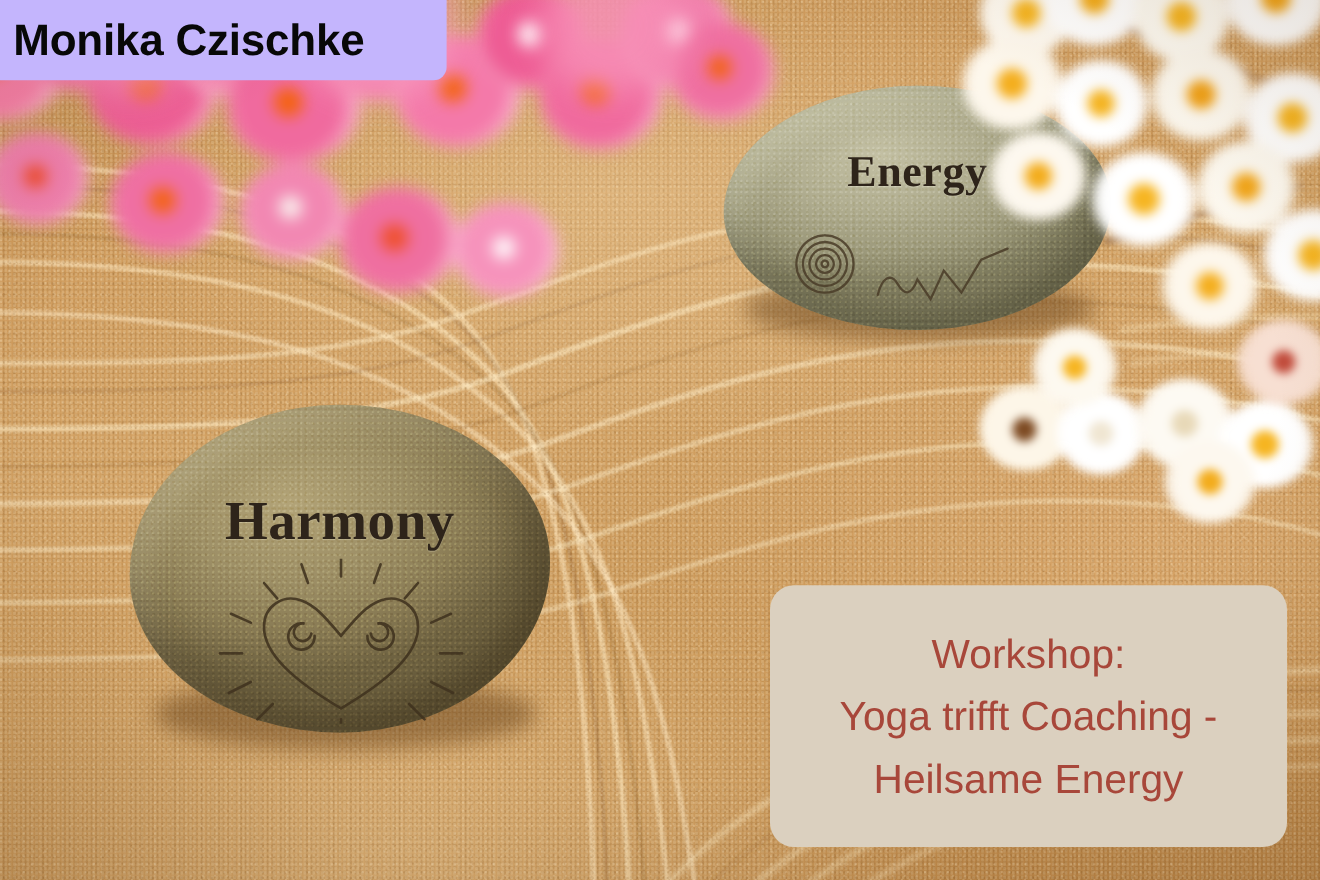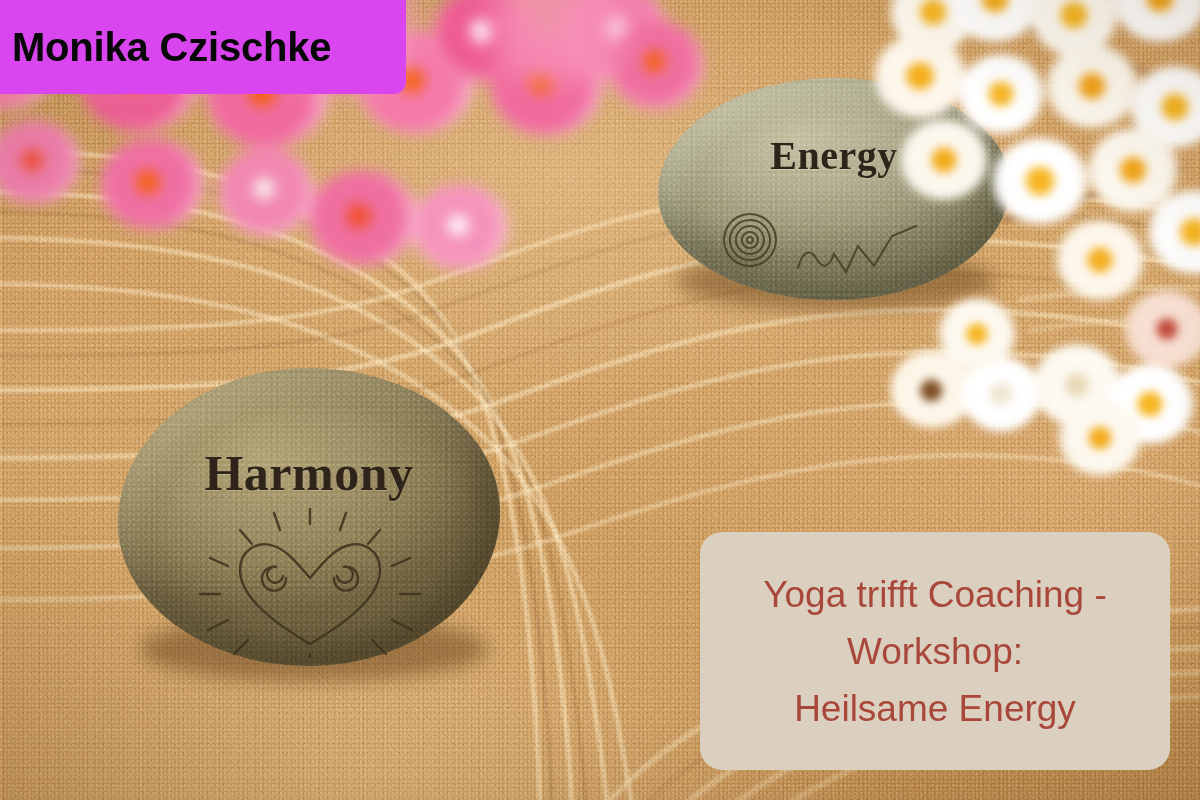--- a/index.html
+++ b/index.html
@@ -141,22 +141,22 @@
   #stone-energy .stone-label {
     top: 54px;
     font-size: 40px;
     font-weight: 600;
   }
 
   
   #name-banner {
     position: absolute;
     left: 0; top: 0;
-    width: 406px; height: 94px;
-    background: #d946ef;
+    width: 406px; height: 73px;
+    background: #c4b5fd;
     border-bottom-right-radius: 12px;
     display: flex;
     align-items: center;
     padding-left: 12px;
     box-sizing: border-box;
   }
   #name-banner .name-text {
     font-size: 40px;
     font-weight: 700;
     color: #080808;
@@ -360,18 +360,18 @@
     <div class="blossom" style="left:244px; top:10px;  width:86px; height:78px; background:radial-gradient(circle at 50% 50%, #c14a3a 0 14%, #f7dfd2 22% 56%, rgba(247,223,210,.22) 100%);"></div>
   </div>
 
   <div class="vignette"></div>
 
   <div id="name-banner">
     <span class="name-text">Monika Czischke</span>
   </div>
 
   <div id="workshop-card">
+    <div class="ws-line">Workshop:</div>
     <div class="ws-line">Yoga trifft Coaching -</div>
-    <div class="ws-line">Workshop:</div>
     <div class="ws-line">Heilsame Energy</div>
   </div>
 
 </div>
 
 </body></html>

